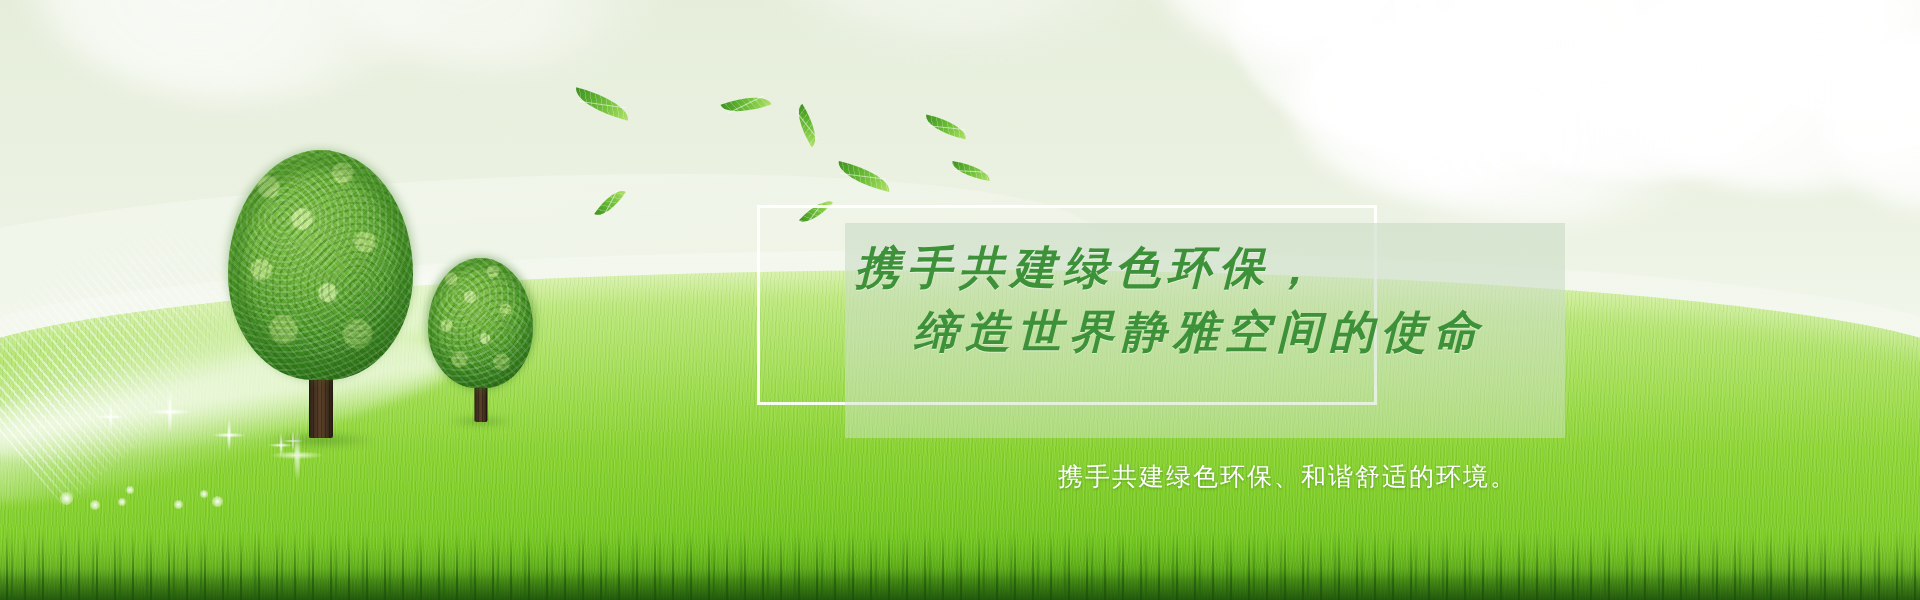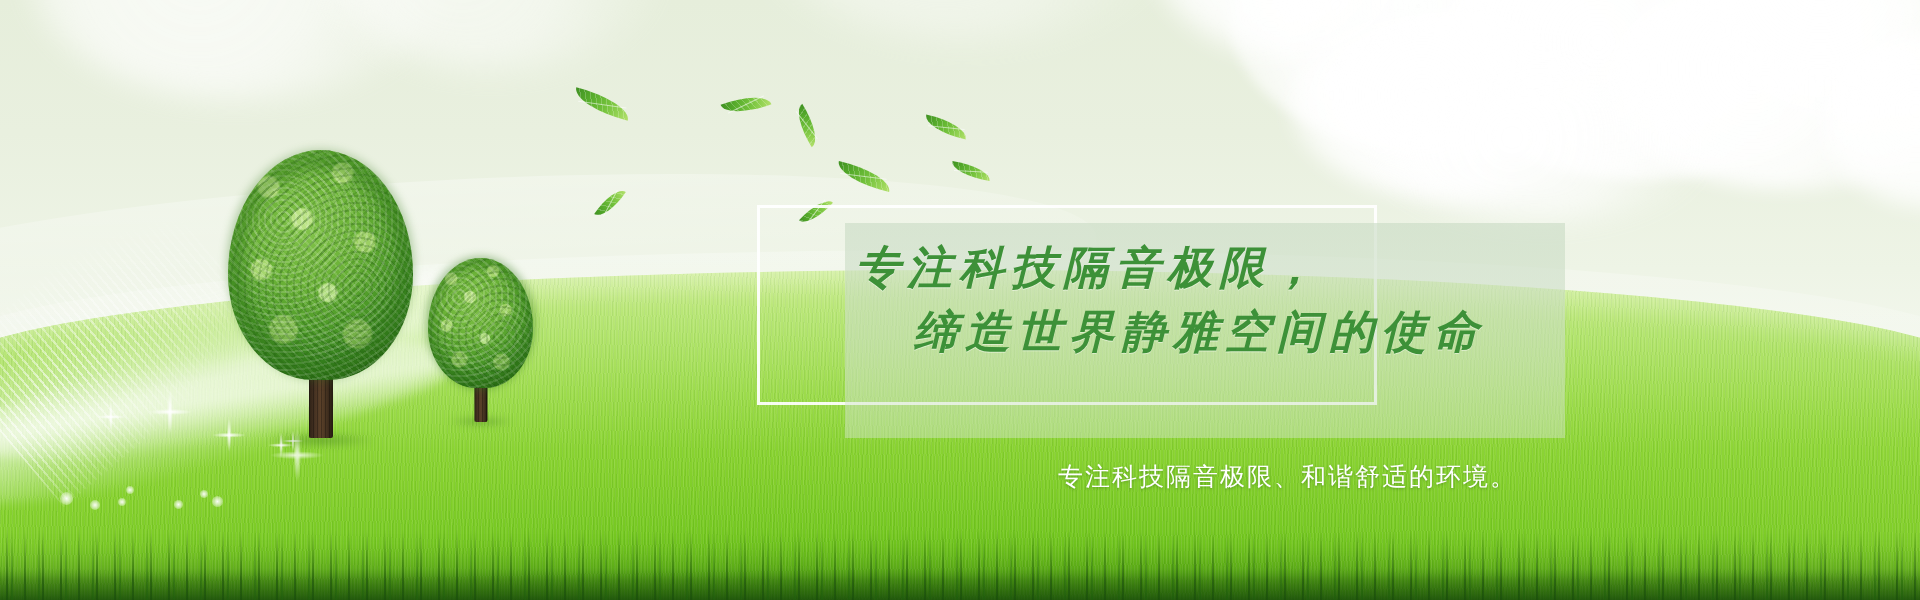--- a/index.html
+++ b/index.html
@@ -272,24 +272,24 @@
   <div class="leaf" style="left:786px;top:118px;width:42px;height:15px;transform:rotate(58deg);"></div>
   <div class="leaf" style="left:924px;top:119px;width:44px;height:16px;transform:rotate(12deg);"></div>
   <div class="leaf" style="left:836px;top:167px;width:56px;height:19px;transform:rotate(13deg);"></div>
   <div class="leaf" style="left:951px;top:164px;width:40px;height:14px;transform:rotate(9deg);"></div>
   <div class="leaf" style="left:592px;top:196px;width:36px;height:14px;transform:rotate(-56deg);"></div>
   <div class="leaf" style="left:798px;top:205px;width:36px;height:13px;transform:rotate(-47deg);"></div>
 
   <div class="frame"></div>
   <div class="glass"></div>
   <div class="headline">
-    <span class="l1">专注科技隔音极限，</span>
+    <span class="l1">携手共建绿色环保，</span>
     <span class="l2">缔造世界静雅空间的使命</span>
   </div>
-  <div class="subline">专注科技隔音极限、和谐舒适的环境。</div>
+  <div class="subline">携手共建绿色环保、和谐舒适的环境。</div>
 
   <div class="blades"></div>
   <div class="tuft" style="left:110px;"></div>
   <div class="tuft" style="left:320px;"></div>
   <div class="tuft" style="left:560px;"></div>
   <div class="tuft" style="left:700px;"></div>
   <div class="tuft" style="left:900px;"></div>
   <div class="tuft" style="left:1080px;"></div>
   <div class="tuft" style="left:1280px;"></div>
   <div class="tuft" style="left:1460px;"></div>

